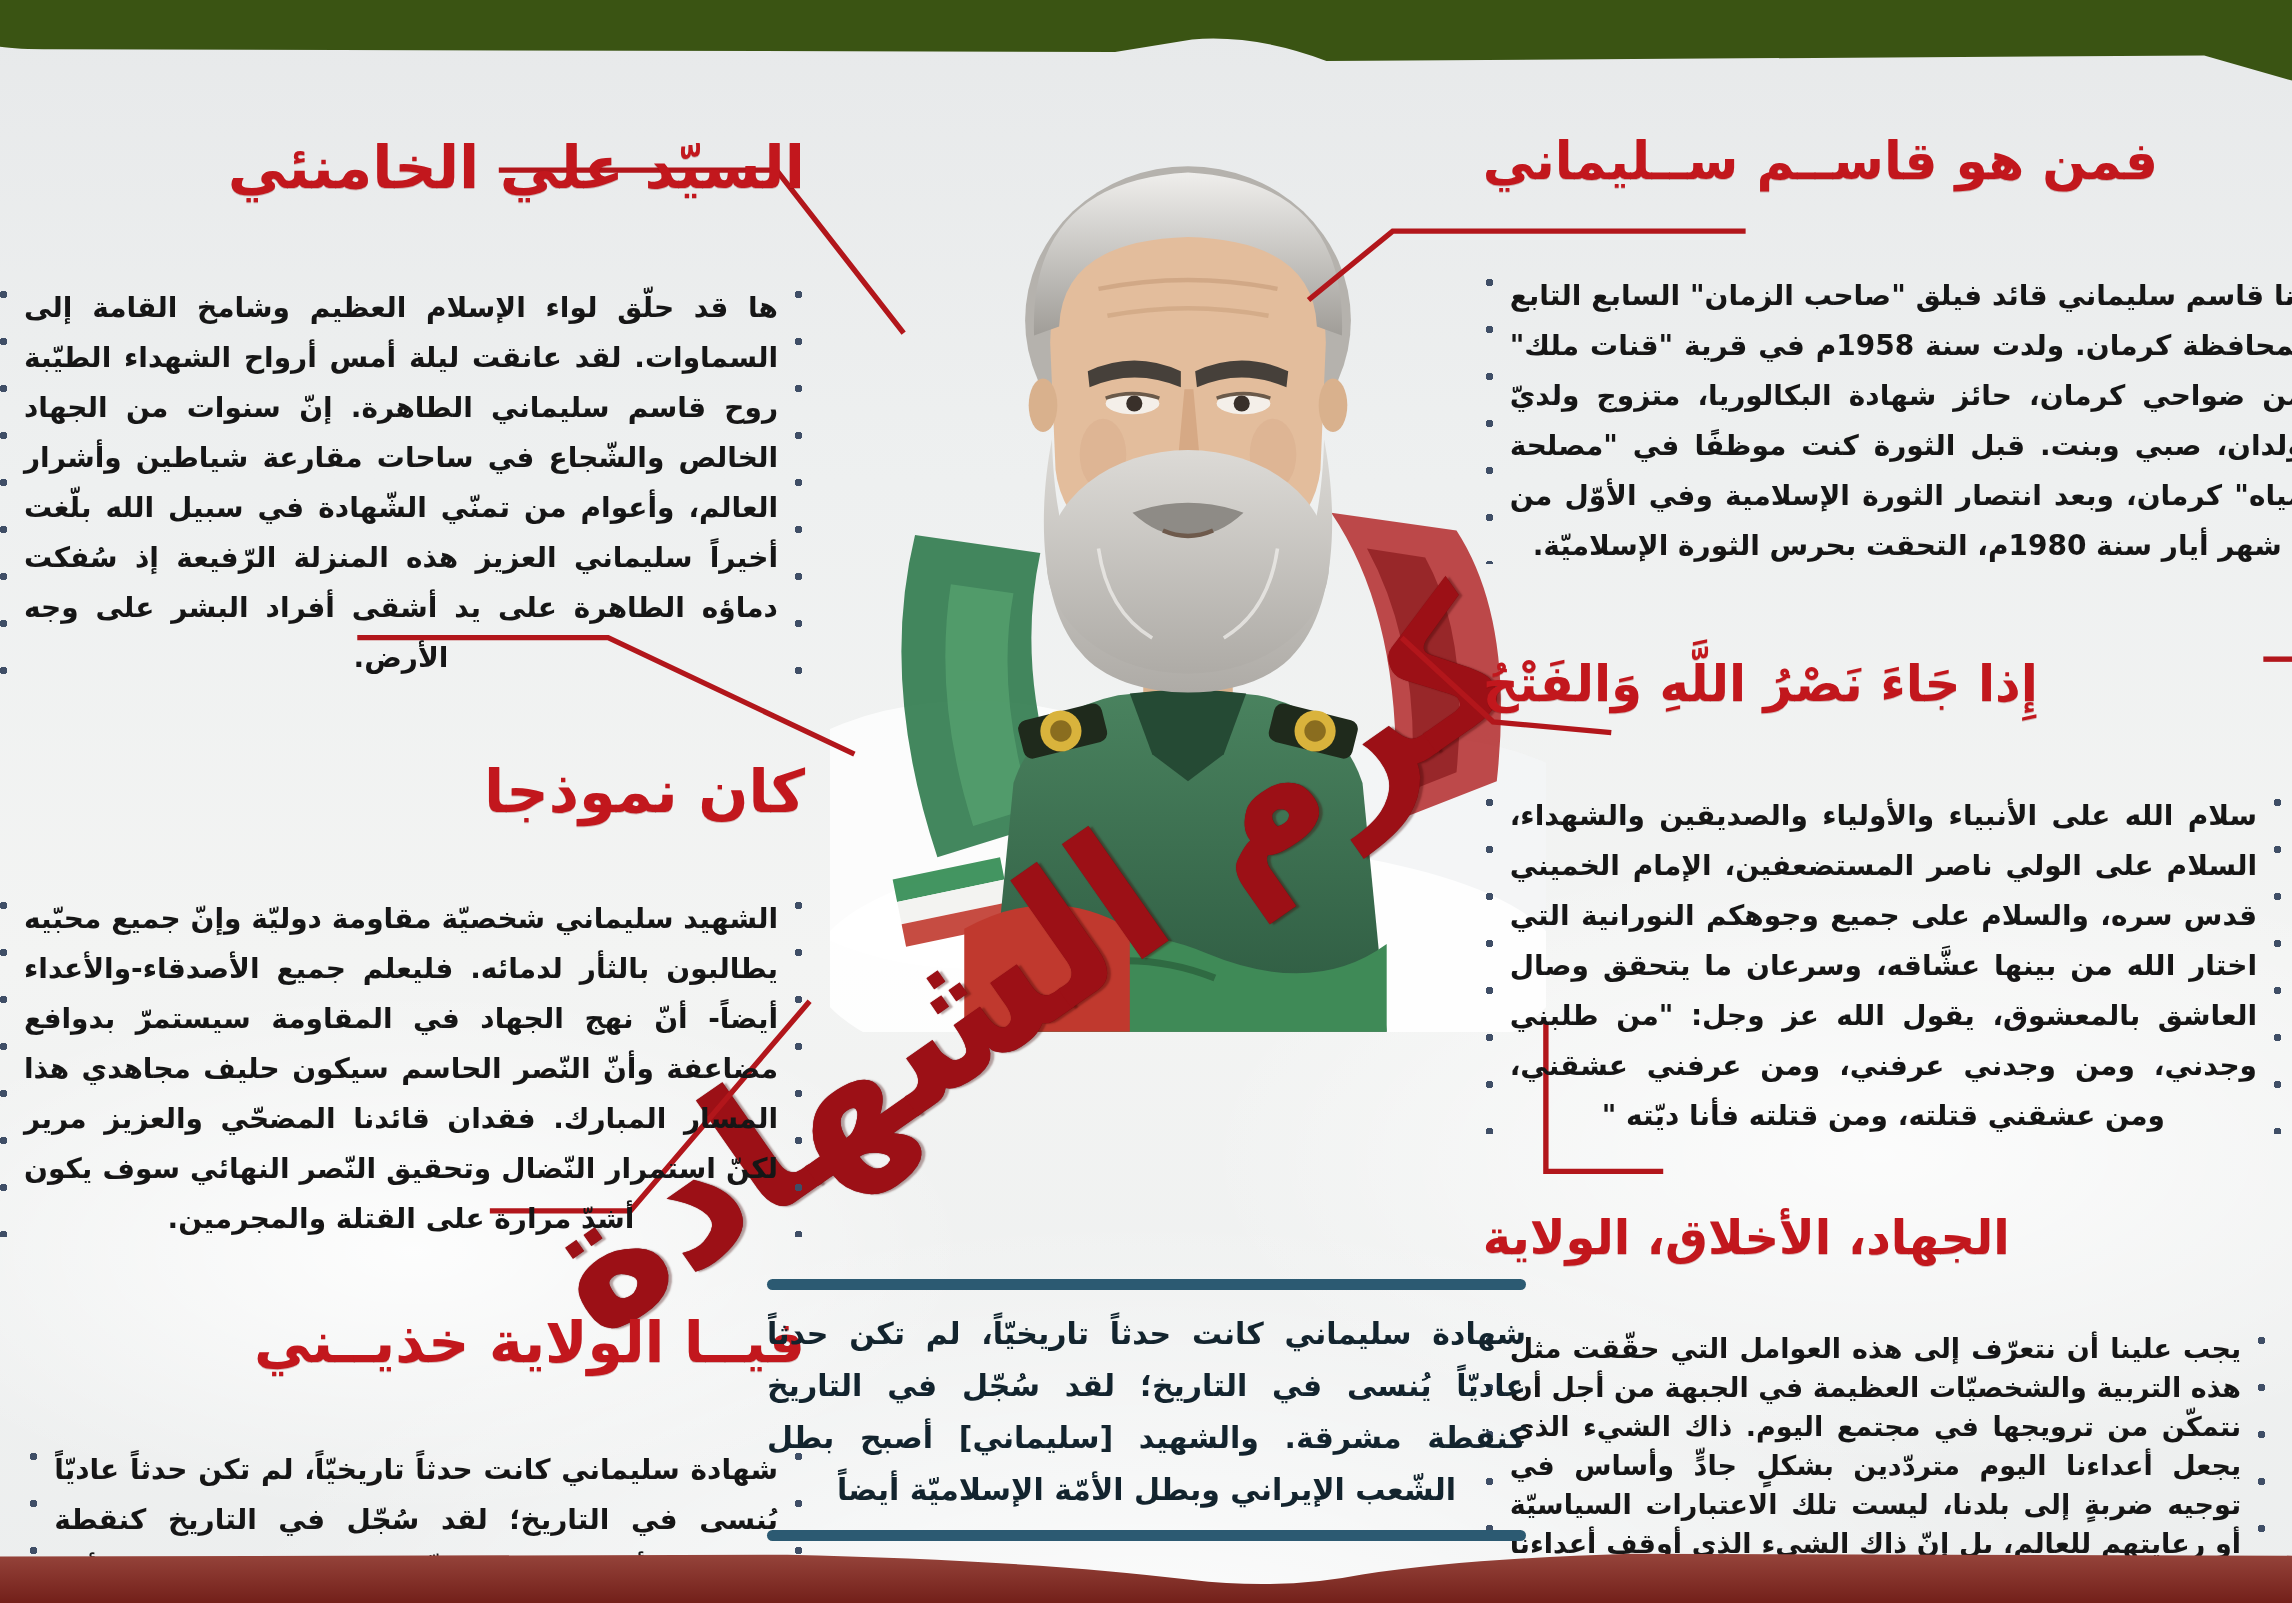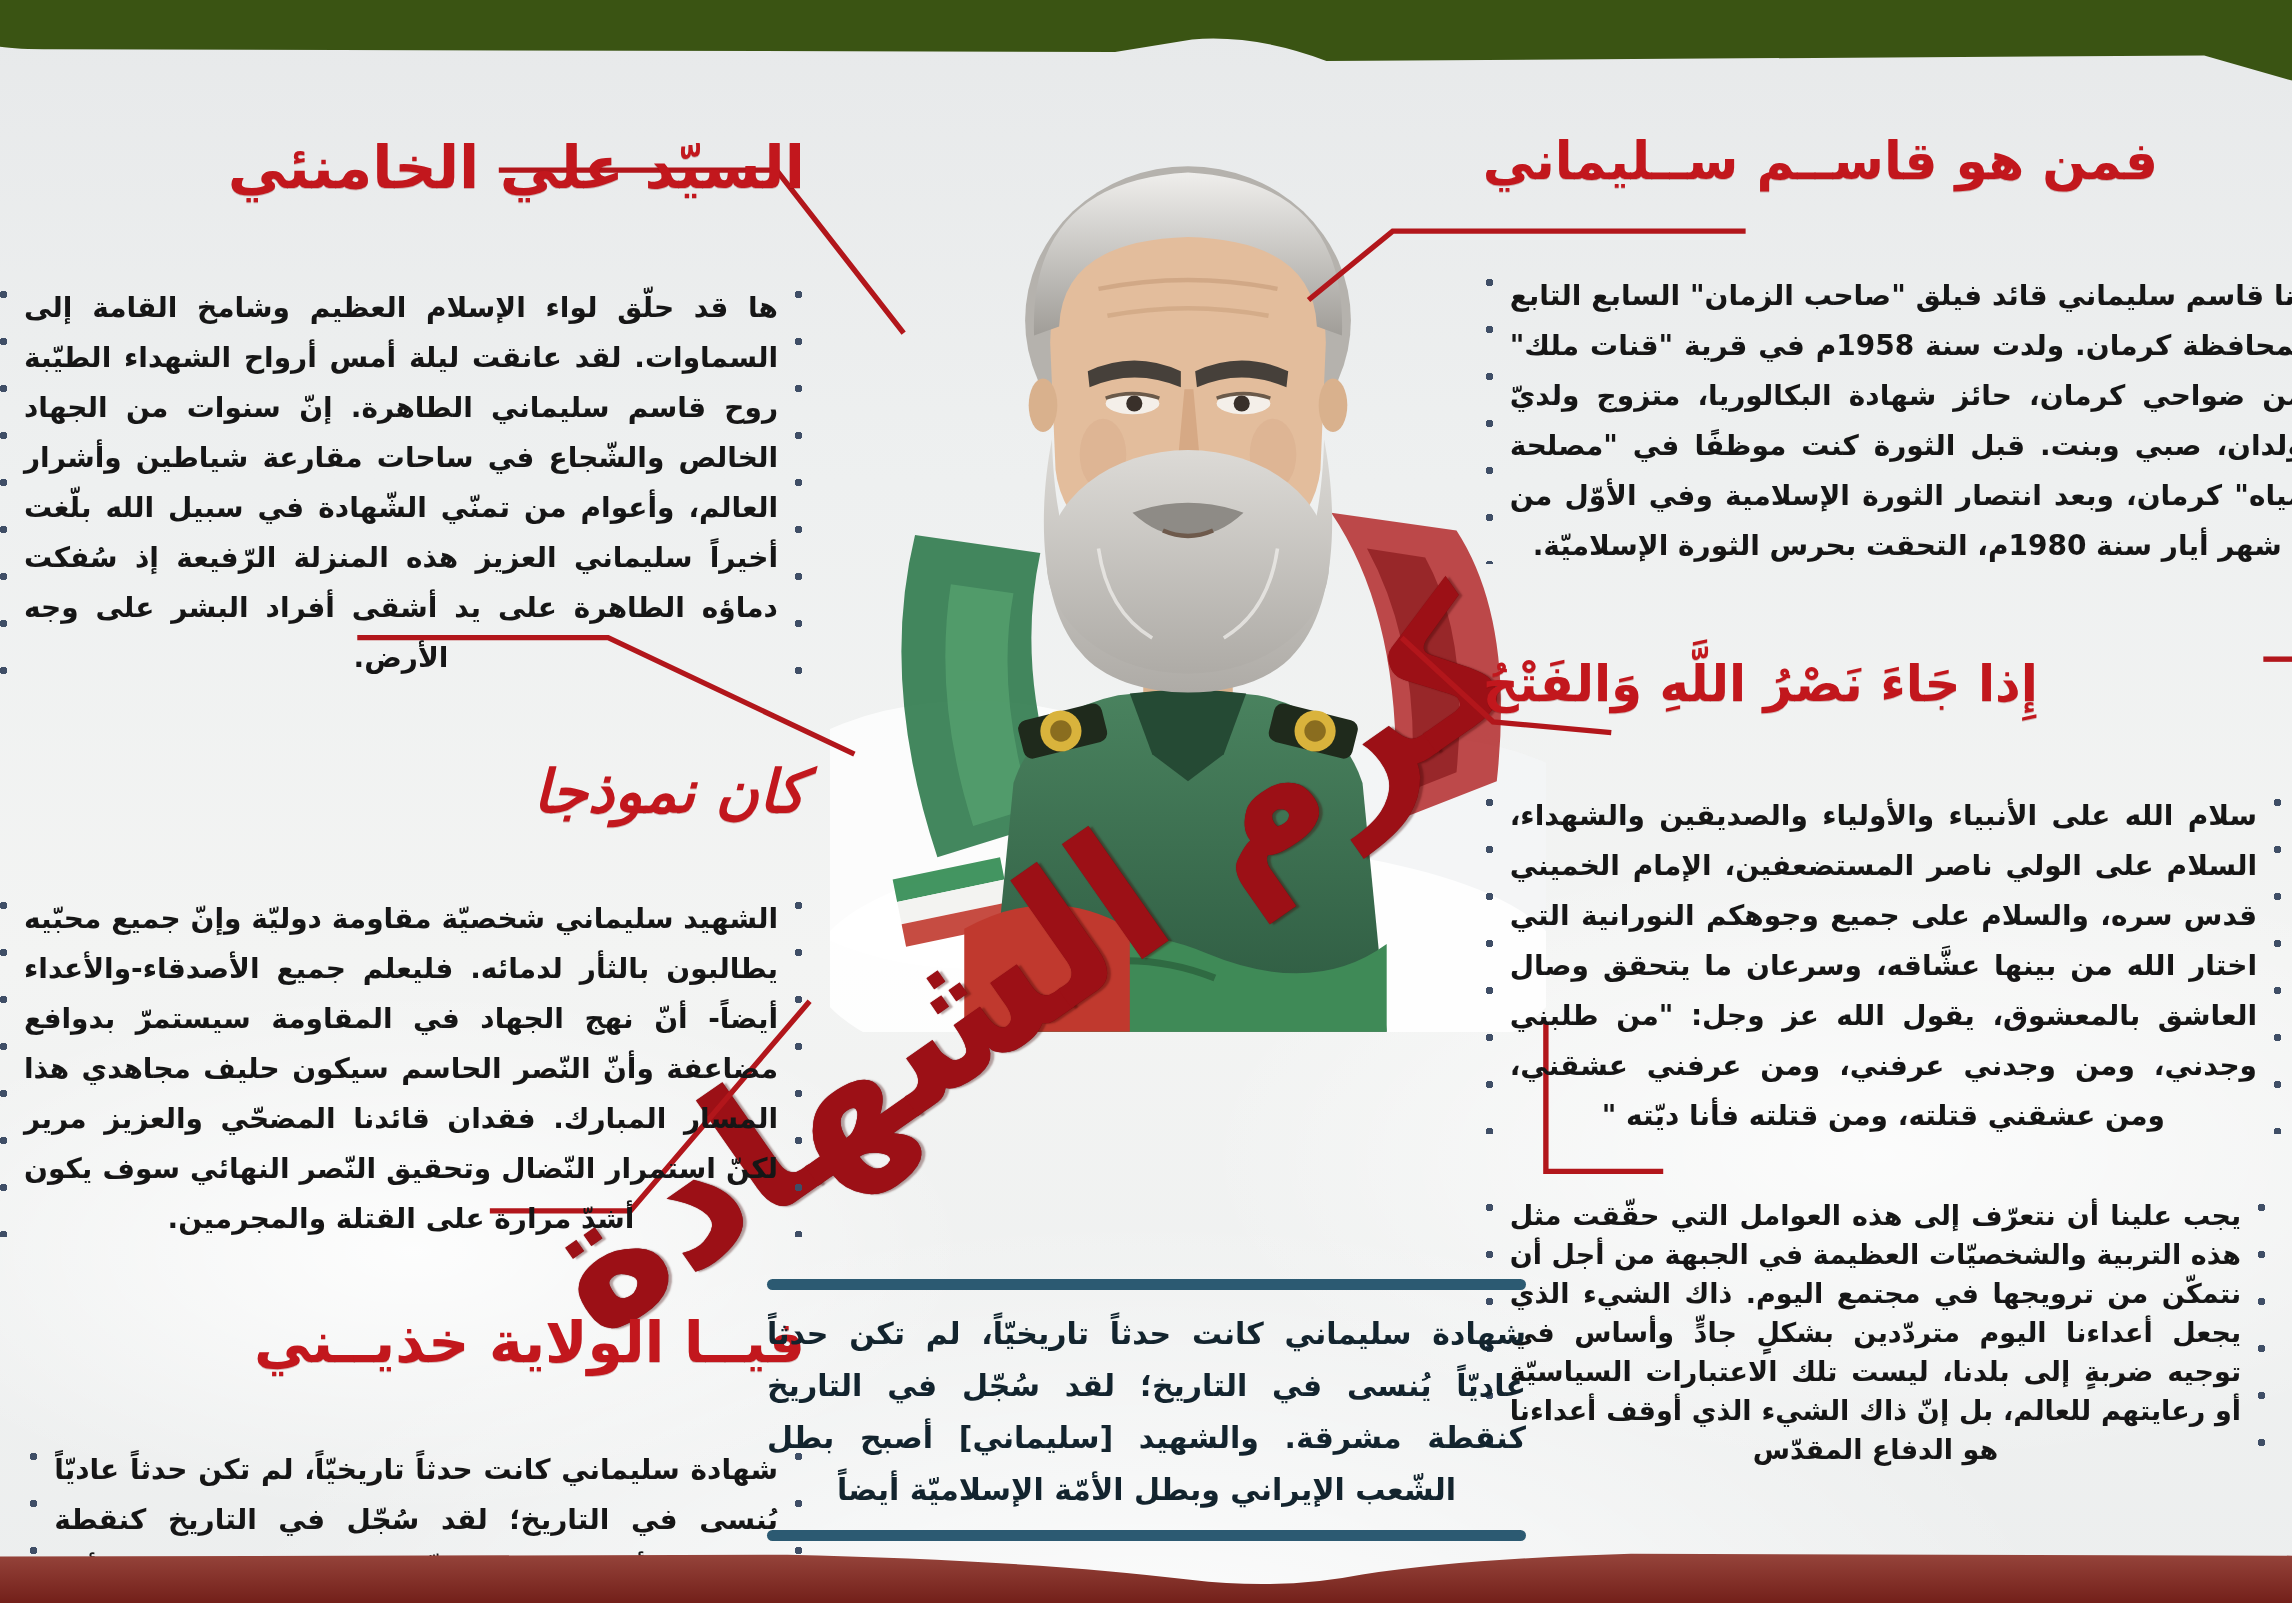--- a/index.html
+++ b/index.html
@@ -47,21 +47,21 @@
     content:"";
     position:absolute;top:7.2px;bottom:7.2px;width:9px;
     background:radial-gradient(circle 3.6px at 4.5px 4.5px,#3f4e66 3.6px,rgba(0,0,0,0) 4px) 0 0/9px 47px repeat-y;
   }
   .para::before{right:1.8px;}
   .para::after{left:1.8px;}
 
   
   .h-lt{font-size:59px;margin:12.5px 0 48px 0;}
   .p-lt{width:100%;}
-  .h-lm{font-size:59px;margin:41px 0 34px 0;font-style:italic;}
+  .h-lm{font-size:59px;margin:41px 0 34px 0;}
   .p-lm{width:100%;}
   .h-lb{font-size:57px;margin:32px 0 36px 0;}
   .p-lb{width:96%;}
 
   .h-rt{font-size:52px;margin:10.7px 0 47px 0;}
   .p-rt{width:100%;}
   .h-rm{font-size:50px;margin:43px 0 36px 0;line-height:1.7;}
   .p-rm{width:94%;}
   .h-rb{font-size:48px;margin:36px 0 32px 0;}
   .p-rb{width:92%;font-size:27px;line-height:39px;}
@@ -215,20 +215,21 @@
     <p class="para p-lm">الشهيد سليماني شخصيّة مقاومة دوليّة وإنّ جميع محبّيه يطالبون بالثأر لدمائه. فليعلم جميع الأصدقاء-والأعداء أيضاً- أنّ نهج الجهاد في المقاومة سيستمرّ بدوافع مضاعفة وأنّ النّصر الحاسم سيكون حليف مجاهدي هذا المسار المبارك. فقدان قائدنا المضحّي والعزيز مرير لكنّ استمرار النّضال وتحقيق النّصر النهائي سوف يكون أشدّ مرارة على القتلة والمجرمين.</p>
     <div class="heading h-lb">فيــا الولاية خذيــني</div>
     <p class="para p-lb">شهادة سليماني كانت حدثاً تاريخيّاً، لم تكن حدثاً عاديّاً يُنسى في التاريخ؛ لقد سُجّل في التاريخ كنقطة مشرقة. أصبح بطل الشّعب الإيراني وبطل الأمّة الإسلاميّة أيضاً . بطل الأمة الإسلامية. لأنه بأفعاله وأخيراً باستشهاده – صار كلمة سرّ تحفيز وتعبئة المقاومة في العالم الإسلامي.</p>
   </div>
 
   <div class="col col-right">
     <div class="heading h-rt">فمن هو قاســم ســليماني</div>
     <p class="para p-rt">أنا قاسم سليماني قائد فيلق "صاحب الزمان" السابع التابع لمحافظة كرمان. ولدت سنة 1958م في قرية "قنات ملك" من ضواحي كرمان، حائز شهادة البكالوريا، متزوج ولديّ ولدان، صبي وبنت. قبل الثورة كنت موظفًا في "مصلحة مياه" كرمان، وبعد انتصار الثورة الإسلامية وفي الأوّل من شهر أيار سنة 1980م، التحقت بحرس الثورة الإسلاميّة.</p>
     <div class="heading h-rm">إِذا جَاءَ نَصْرُ اللَّهِ وَالفَتْحُ</div>
     <p class="para p-rm">سلام الله على الأنبياء والأولياء والصديقين والشهداء، السلام على الولي ناصر المستضعفين، الإمام الخميني قدس سره، والسلام على جميع وجوهكم النورانية التي اختار الله من بينها عشَّاقه، وسرعان ما يتحقق وصال العاشق بالمعشوق، يقول الله عز وجل: "من طلبني وجدني، ومن وجدني عرفني، ومن عرفني عشقني، ومن عشقني قتلته، ومن قتلته فأنا ديّته "</p>
+    <div class="heading h-rb">الجهاد، الأخلاق، الولاية</div>
     <p class="para p-rb">يجب علينا أن نتعرّف إلى هذه العوامل التي حقّقت مثل هذه التربية والشخصيّات العظيمة في الجبهة من أجل أن نتمكّن من ترويجها في مجتمع اليوم. ذاك الشيء الذي يجعل أعداءنا اليوم متردّدين بشكلٍ جادٍّ وأساس في توجيه ضربةٍ إلى بلدنا، ليست تلك الاعتبارات السياسيّة أو رعايتهم للعالم، بل إنّ ذاك الشيء الذي أوقف أعداءنا هو الدفاع المقدّس</p>
   </div>
 
   <div class="quote-block">
     <div class="quote-bar"></div>
     <div class="quote-text">شهادة سليماني كانت حدثاً تاريخيّاً، لم تكن حدثاً عاديّاً يُنسى في التاريخ؛ لقد سُجّل في التاريخ كنقطة مشرقة. والشهيد [سليماني] أصبح بطل الشّعب الإيراني وبطل الأمّة الإسلاميّة أيضاً</div>
     <div class="quote-bar"></div>
   </div>
 
   <svg class="overlay" viewBox="0 0 2560 1791" preserveAspectRatio="none" aria-hidden="true">

